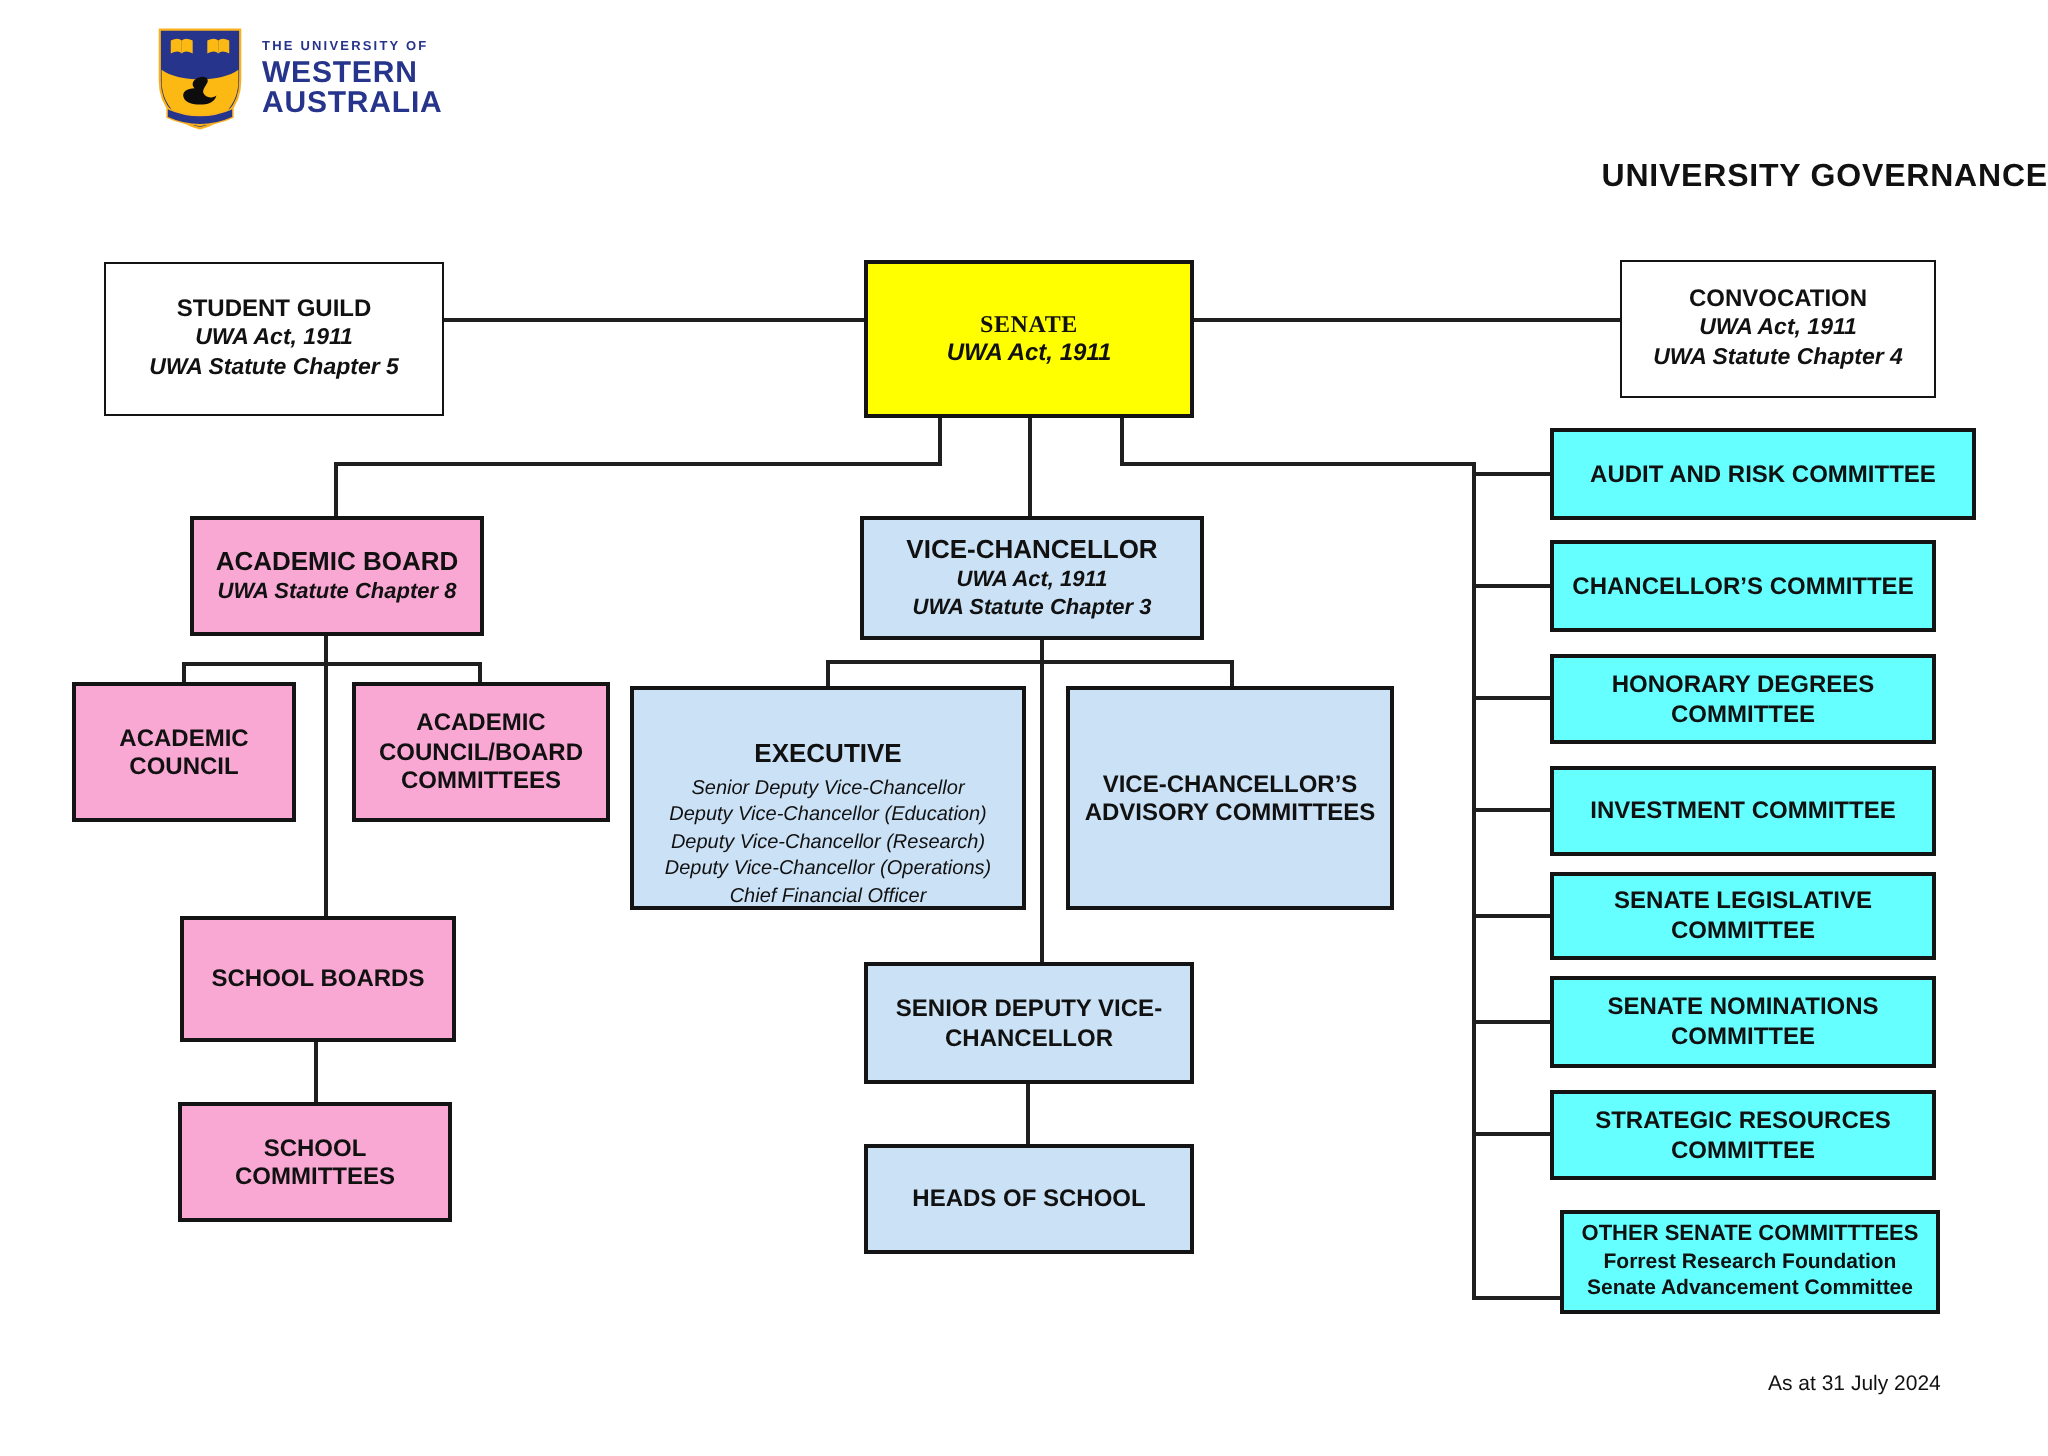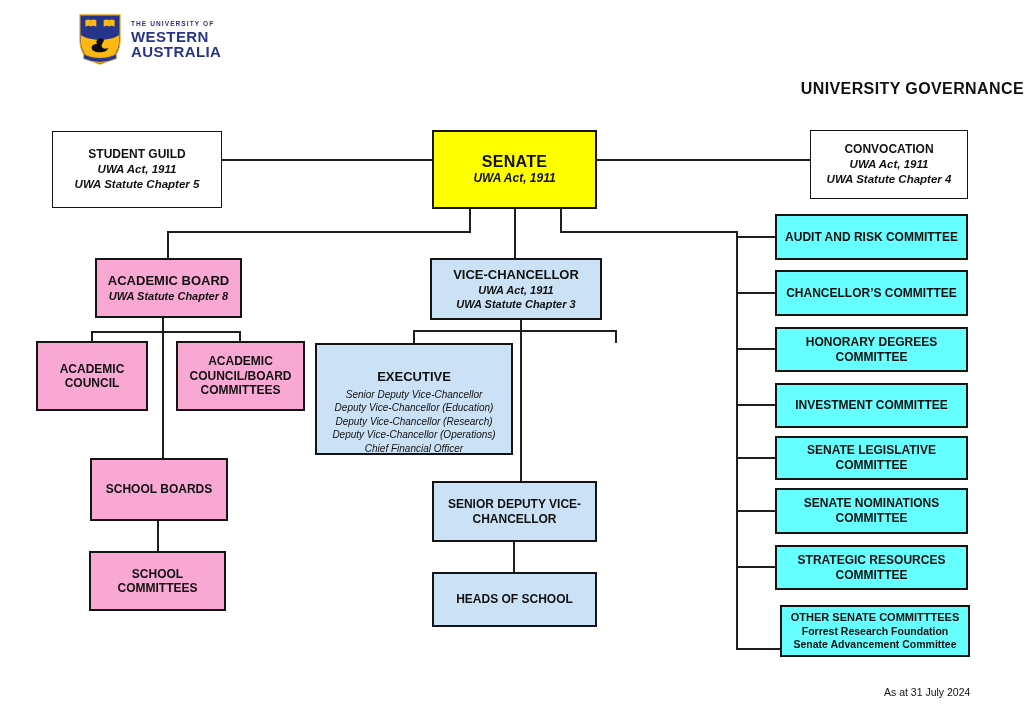--- a/index.html
+++ b/index.html
@@ -23,21 +23,21 @@
     text-align:center;padding:3px 6px;}
   .white{background:#ffffff;border-width:1.5px;}
   .yellow{background:#FFFF00;}
   .blue{background:#f9a8d4;}
   .lightblue{background:#CBE1F6;}
   .cyan{background:#66FFFF;}
   .box-title{font-weight:700;font-size:12px;line-height:1.2;}
   .box-sub{font-style:italic;font-weight:700;font-size:11.5px;line-height:1.3;}
   .t13 .box-title{font-size:13px;}
   .t13 .box-sub{font-size:11px;}
-  #node-senate .box-title{font-size:16px;letter-spacing:0.3px;}
+  #node-senate .box-title{font-size:12px;letter-spacing:0.3px;font-family:Liberation Serif, serif;}
   #node-senate .box-sub{font-size:12px;}
   .exec-member{font-style:italic;font-size:10px;line-height:13.5px;}
   #node-executive .box-title{font-size:13px;margin-bottom:3px;margin-top:26px;}
   .committee .box-title{font-size:12px;line-height:1.25;}
   #node-other-senate .box-title{font-size:11px;line-height:1.3;}
   #node-other-senate .box-sub2{font-style:normal;font-weight:700;font-size:10.5px;line-height:1.3;}
   
   .line{position:absolute;background:#1f1f1f;}
   .h{height:2px;}
   .v{width:2px;}
@@ -144,30 +144,33 @@
 
   <div class="box lightblue" id="node-executive" style="left:315px;top:343px;width:198px;height:112px;">
     <div class="box-title">EXECUTIVE</div>
     <div class="exec-member">Senior Deputy Vice-Chancellor</div>
     <div class="exec-member">Deputy Vice-Chancellor (Education)</div>
     <div class="exec-member">Deputy Vice-Chancellor (Research)</div>
     <div class="exec-member">Deputy Vice-Chancellor (Operations)</div>
     <div class="exec-member">Chief Financial Officer</div>
   </div>
 
+  <div class="box lightblue" style="left:533px;top:343px;width:164px;height:112px;">
+    <div class="box-title">VICE-CHANCELLOR’S ADVISORY COMMITTEES</div>
+  </div>
 
   <div class="box lightblue" style="left:432px;top:481px;width:165px;height:61px;">
     <div class="box-title">SENIOR DEPUTY VICE-CHANCELLOR</div>
   </div>
 
   <div class="box lightblue" style="left:432px;top:572px;width:165px;height:55px;">
     <div class="box-title">HEADS OF SCHOOL</div>
   </div>
 
-  <div class="box cyan committee" style="left:775px;top:214px;width:193px;height:46px;">
+  <div class="box cyan committee" style="left:775px;top:214px;width:213px;height:46px;">
     <div class="box-title">AUDIT AND RISK COMMITTEE</div>
   </div>
   <div class="box cyan committee" style="left:775px;top:270px;width:193px;height:46px;">
     <div class="box-title">CHANCELLOR’S COMMITTEE</div>
   </div>
   <div class="box cyan committee" style="left:775px;top:327px;width:193px;height:45px;">
     <div class="box-title">HONORARY DEGREES COMMITTEE</div>
   </div>
   <div class="box cyan committee" style="left:775px;top:383px;width:193px;height:45px;">
     <div class="box-title">INVESTMENT COMMITTEE</div>

